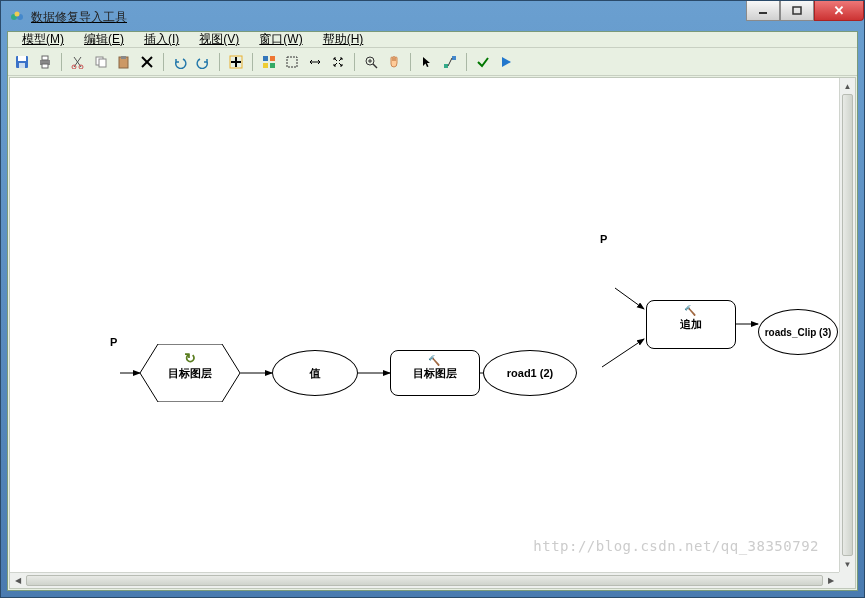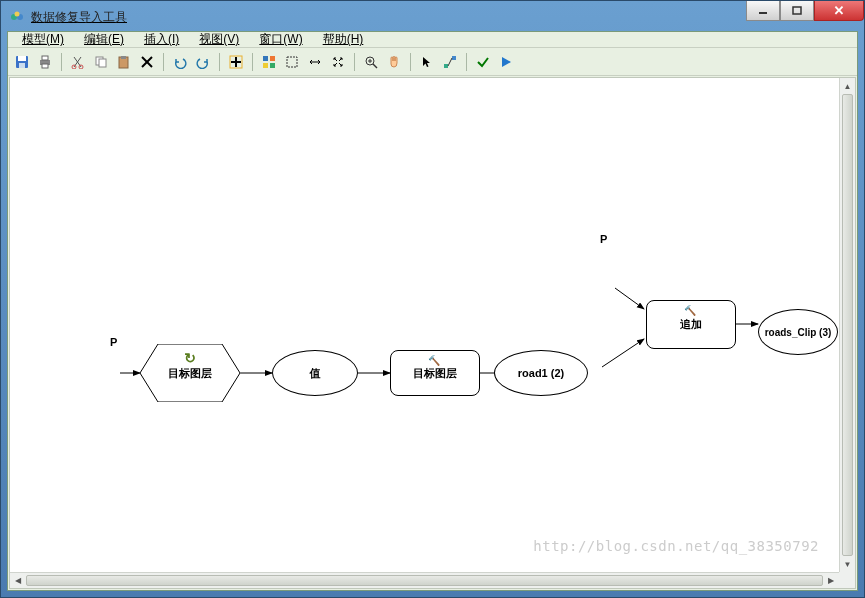--- a/index.html
+++ b/index.html
@@ -334,21 +334,21 @@
 
         <div class="node ellipse" style="left:262px;top:272px;width:86px;height:46px">
           <span>值</span>
         </div>
 
         <div class="node rect" style="left:380px;top:272px;width:90px;height:46px">
           <span class="tool-glyph">🔨</span>
           <span>目标图层</span>
         </div>
 
-        <div class="node ellipse" style="left:484px;top:272px;width:94px;height:46px">
+        <div class="node ellipse" style="left:473px;top:272px;width:94px;height:46px">
           <span>road1 (2)</span>
         </div>
 
         <div class="p-label" style="left:590px;top:155px">P</div>
 
         <div class="node rect" style="left:636px;top:222px;width:90px;height:49px">
           <span class="tool-glyph">🔨</span>
           <span>追加</span>
         </div>
 

